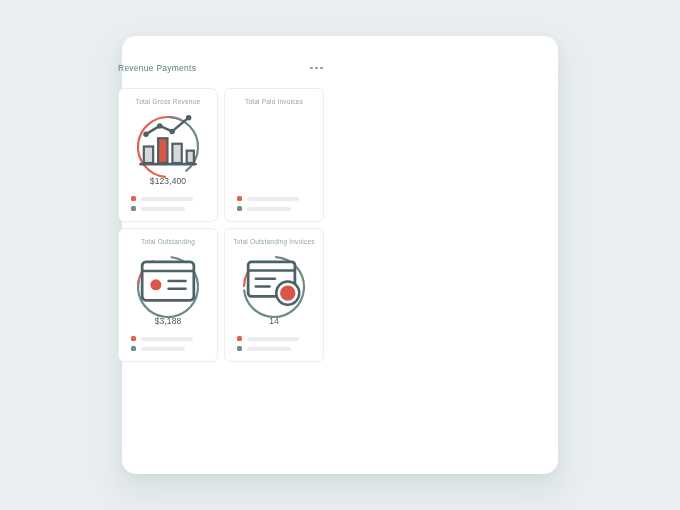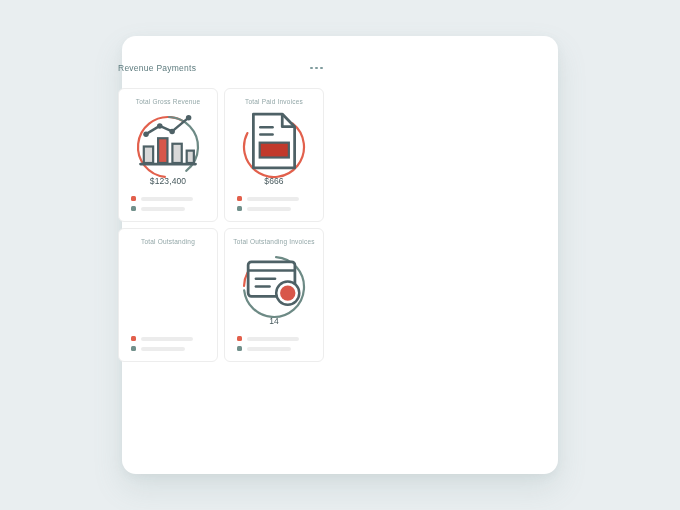--- a/index.html
+++ b/index.html
@@ -213,50 +213,50 @@
           </div>
           <div class="legend-row">
             <span class="legend-dot" style="background: rgb(113, 144, 139);"></span>
             <span class="legend-bar" style="width: 44px;"></span>
           </div>
         </div>
       </div>
 
       <div class="kpi-card">
         <div class="kpi-label">Total Paid Invoices</div>
+        <div class="legend">
+          <div class="legend-row">
+            <span class="legend-dot" style="background: rgb(226, 96, 76);"></span>
+            <span class="legend-bar" style="width: 52px;"></span>
+          </div>
+          <div class="legend-row">
+            <span class="legend-dot" style="background: rgb(113, 144, 139);"></span>
+            <span class="legend-bar" style="width: 44px;"></span>
+          </div>
+        </div>
+      </div>
+
+      <div class="kpi-card">
+        <div class="kpi-label">Total Outstanding</div>
         <div class="donut-wrap">
           <svg viewBox="0 0 78 78">
-            <circle class="arc-coral" cx="39" cy="39" r="30" fill="none" stroke="#e2604c" stroke-width="2.2" stroke-linecap="round" stroke-dasharray="135.71680263507903 52.77875658030854" transform="rotate(-52 39 39)"></circle>
-            <circle class="arc-sage" cx="39" cy="39" r="30" fill="none" stroke="#6d8a85" stroke-width="2.2" stroke-linecap="round" stroke-dasharray="18.84955592153876 169.64600329384882" transform="rotate(252 39 39)"></circle>
+            <circle class="arc-coral" cx="39" cy="39" r="30" fill="none" stroke="#e2604c" stroke-width="2.2" stroke-linecap="round" stroke-dasharray="32.044245066615886 156.4513141487717" transform="rotate(178 39 39)"></circle>
+            <circle class="arc-sage" cx="39" cy="39" r="30" fill="none" stroke="#6d8a85" stroke-width="2.2" stroke-linecap="round" stroke-dasharray="143.25662500369455 45.23893421169302" transform="rotate(-83 39 39)"></circle>
           </svg>
           <div class="donut-center">
             <svg class="kpi-icon" viewBox="0 0 24 24">
-              <path d="M4.5 2.2 H15 L19.5 6.8 V21.8 H4.5 Z" fill="#ffffff" stroke="#4e6166" stroke-width="1" stroke-linejoin="round"></path>
-              <path d="M15 2.2 V6.8 H19.5" fill="none" stroke="#4e6166" stroke-width="1" stroke-linejoin="round"></path>
-              <line x1="7" y1="7" x2="11.5" y2="7" stroke="#4e6166" stroke-width="0.9" stroke-linecap="round"></line>
-              <line x1="7" y1="9.6" x2="11.5" y2="9.6" stroke="#4e6166" stroke-width="0.9" stroke-linecap="round"></line>
-              <rect x="6.8" y="12.6" width="10.6" height="5.4" fill="#c1392b" stroke="#4e6166" stroke-width="0.8"></rect>
+              <rect x="2.6" y="5" width="18.8" height="14" rx="1.4" fill="#ffffff" stroke="#4e6166" stroke-width="1"></rect>
+              <line x1="2.6" y1="8.4" x2="21.4" y2="8.4" stroke="#4e6166" stroke-width="0.9"></line>
+              <circle cx="7.6" cy="13.4" r="2" fill="#d8574a"></circle>
+              <line x1="12.2" y1="12" x2="18.4" y2="12" stroke="#4e6166" stroke-width="0.9" stroke-linecap="round"></line>
+              <line x1="12.2" y1="14.8" x2="18.4" y2="14.8" stroke="#4e6166" stroke-width="0.9" stroke-linecap="round"></line>
             </svg>
-            <div class="kpi-value">$666</div>
-          </div>
-        </div>
-        <div class="legend">
-          <div class="legend-row">
-            <span class="legend-dot" style="background: rgb(226, 96, 76);"></span>
-            <span class="legend-bar" style="width: 52px;"></span>
-          </div>
-          <div class="legend-row">
-            <span class="legend-dot" style="background: rgb(113, 144, 139);"></span>
-            <span class="legend-bar" style="width: 44px;"></span>
-          </div>
-        </div>
-      </div>
-
-      <div class="kpi-card">
-        <div class="kpi-label">Total Outstanding</div>
+            <div class="kpi-value">$3,188</div>
+          </div>
+        </div>
         <div class="legend">
           <div class="legend-row">
             <span class="legend-dot" style="background: rgb(226, 96, 76);"></span>
             <span class="legend-bar" style="width: 52px;"></span>
           </div>
           <div class="legend-row">
             <span class="legend-dot" style="background: rgb(113, 144, 139);"></span>
             <span class="legend-bar" style="width: 44px;"></span>
           </div>
         </div>

